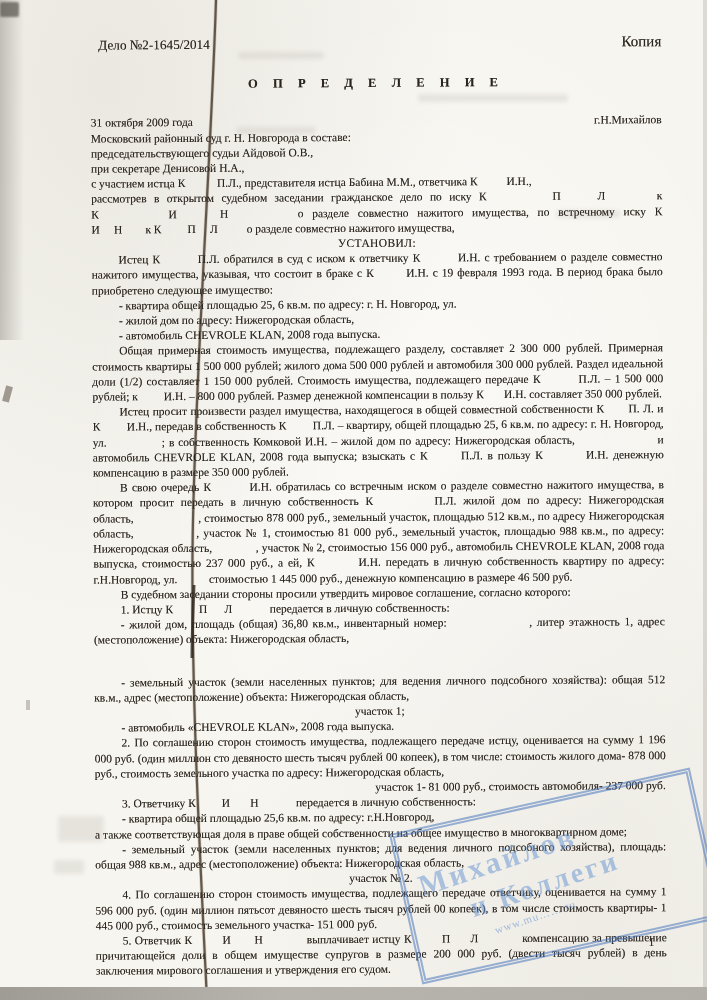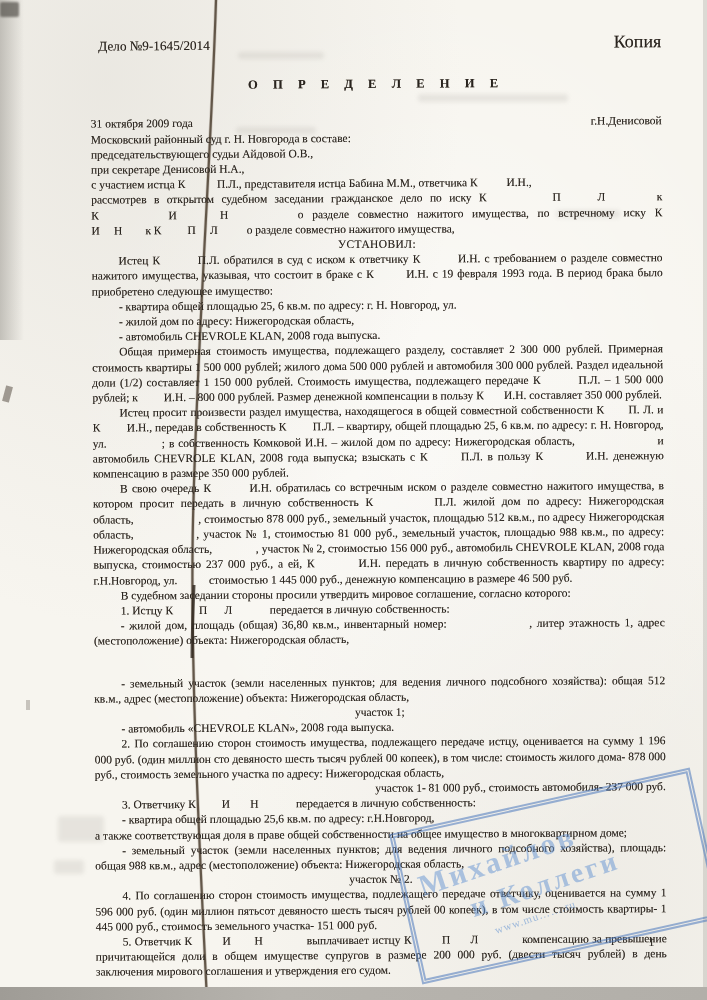--- a/index.html
+++ b/index.html
@@ -15,21 +15,21 @@
   }
   .content {
     position:absolute; left:0; top:0; width:707px; box-sizing:border-box;
     padding:36px 46px 0 90px;
     transform:rotate(-0.35deg); transform-origin:50% 0;
     font-size:11.5px; line-height:15.2px;
     text-shadow:0 0 0.6px rgba(72,60,48,0.55);
   }
   .row { display:flex; justify-content:space-between; align-items:baseline; }
   .case-number { font-size:13.2px; margin-left:8px; }
-  .copy-label { font-size:18px;text-align:center; }
+  .copy-label { font-size:15px;text-align:center; }
   .title { text-align:center; font-weight:bold; letter-spacing:6px; margin-top:25px; font-size:12.6px; }
   .date-row { margin-top:23px; }
   p { margin:0; }
   .just { text-align:justify; }
   .stretch { text-align:justify; text-align-last:justify; }
   .indent { text-align:justify; text-indent:27px; }
   .center { text-align:center; }
   .right { text-align:right; }
   .ustanovil { text-align:center; letter-spacing:0.4px; }
   .blank-line { height:27px; }
@@ -87,29 +87,29 @@
 
   <svg class="fold-svg" width="707" height="1000">
     <path d="M216,0 C211,160 197,340 193,520 C190,660 199,840 207,1000" stroke="#45392c" stroke-width="2.2" fill="none" opacity="0.82"></path>
     <path d="M216,0 C211,160 197,340 193,520 C190,660 199,840 207,1000" stroke="#5a4a38" stroke-width="3.6" fill="none" opacity="0.22"></path>
     <path d="M194,585 C193,610 192,635 192,658" stroke="#2f271e" stroke-width="3" fill="none" opacity="0.8"></path>
   </svg>
 
   <div class="content">
 
     <div class="row">
-      <span class="case-number">Дело №9-1645/2014</span>
+      <span class="case-number">Дело №2-1645/2014</span>
       <span class="copy-label">Копия</span>
     </div>
 
     <div class="title">О П Р Е Д Е Л Е Н И Е</div>
 
     <div class="row date-row">
       <span>31 октября 2009 года</span>
-      <span>г.Н.Денисовой</span>
+      <span>г.Н.Михайлов</span>
     </div>
 
     <p class="just">Московский районный суд г. Н. Новгорода в составе:</p>
     <p class="just">председательствующего судьи Айдовой О.В.,</p>
     <p class="just">при секретаре Денисовой Н.А.,</p>
     <p class="just">с участием истца К&nbsp;&nbsp;&nbsp;&nbsp;&nbsp;&nbsp;&nbsp;&nbsp;&nbsp;&nbsp; П.Л., представителя истца Бабина М.М., ответчика К&nbsp;&nbsp;&nbsp;&nbsp;&nbsp;&nbsp;&nbsp;&nbsp;&nbsp; И.Н.,</p>
     <p class="stretch">рассмотрев в открытом судебном заседании гражданское дело по иску К&nbsp;&nbsp;&nbsp;&nbsp;&nbsp;&nbsp;&nbsp;&nbsp; П&nbsp;&nbsp;&nbsp;&nbsp; Л&nbsp;&nbsp;&nbsp;&nbsp;&nbsp;&nbsp; к</p>
     <p class="stretch">К&nbsp;&nbsp;&nbsp;&nbsp;&nbsp;&nbsp;&nbsp; И&nbsp;&nbsp;&nbsp;&nbsp; Н&nbsp;&nbsp;&nbsp;&nbsp;&nbsp;&nbsp;&nbsp; о разделе совместно нажитого имущества, по встречному иску К</p>
     <p class="just">И&nbsp;&nbsp;&nbsp;&nbsp; Н&nbsp;&nbsp;&nbsp;&nbsp;&nbsp;&nbsp;&nbsp; к К&nbsp;&nbsp;&nbsp;&nbsp;&nbsp;&nbsp;&nbsp;&nbsp; П&nbsp;&nbsp;&nbsp;&nbsp; Л&nbsp;&nbsp;&nbsp;&nbsp;&nbsp;&nbsp;&nbsp;&nbsp;&nbsp; о разделе совместно нажитого имущества,</p>
 

